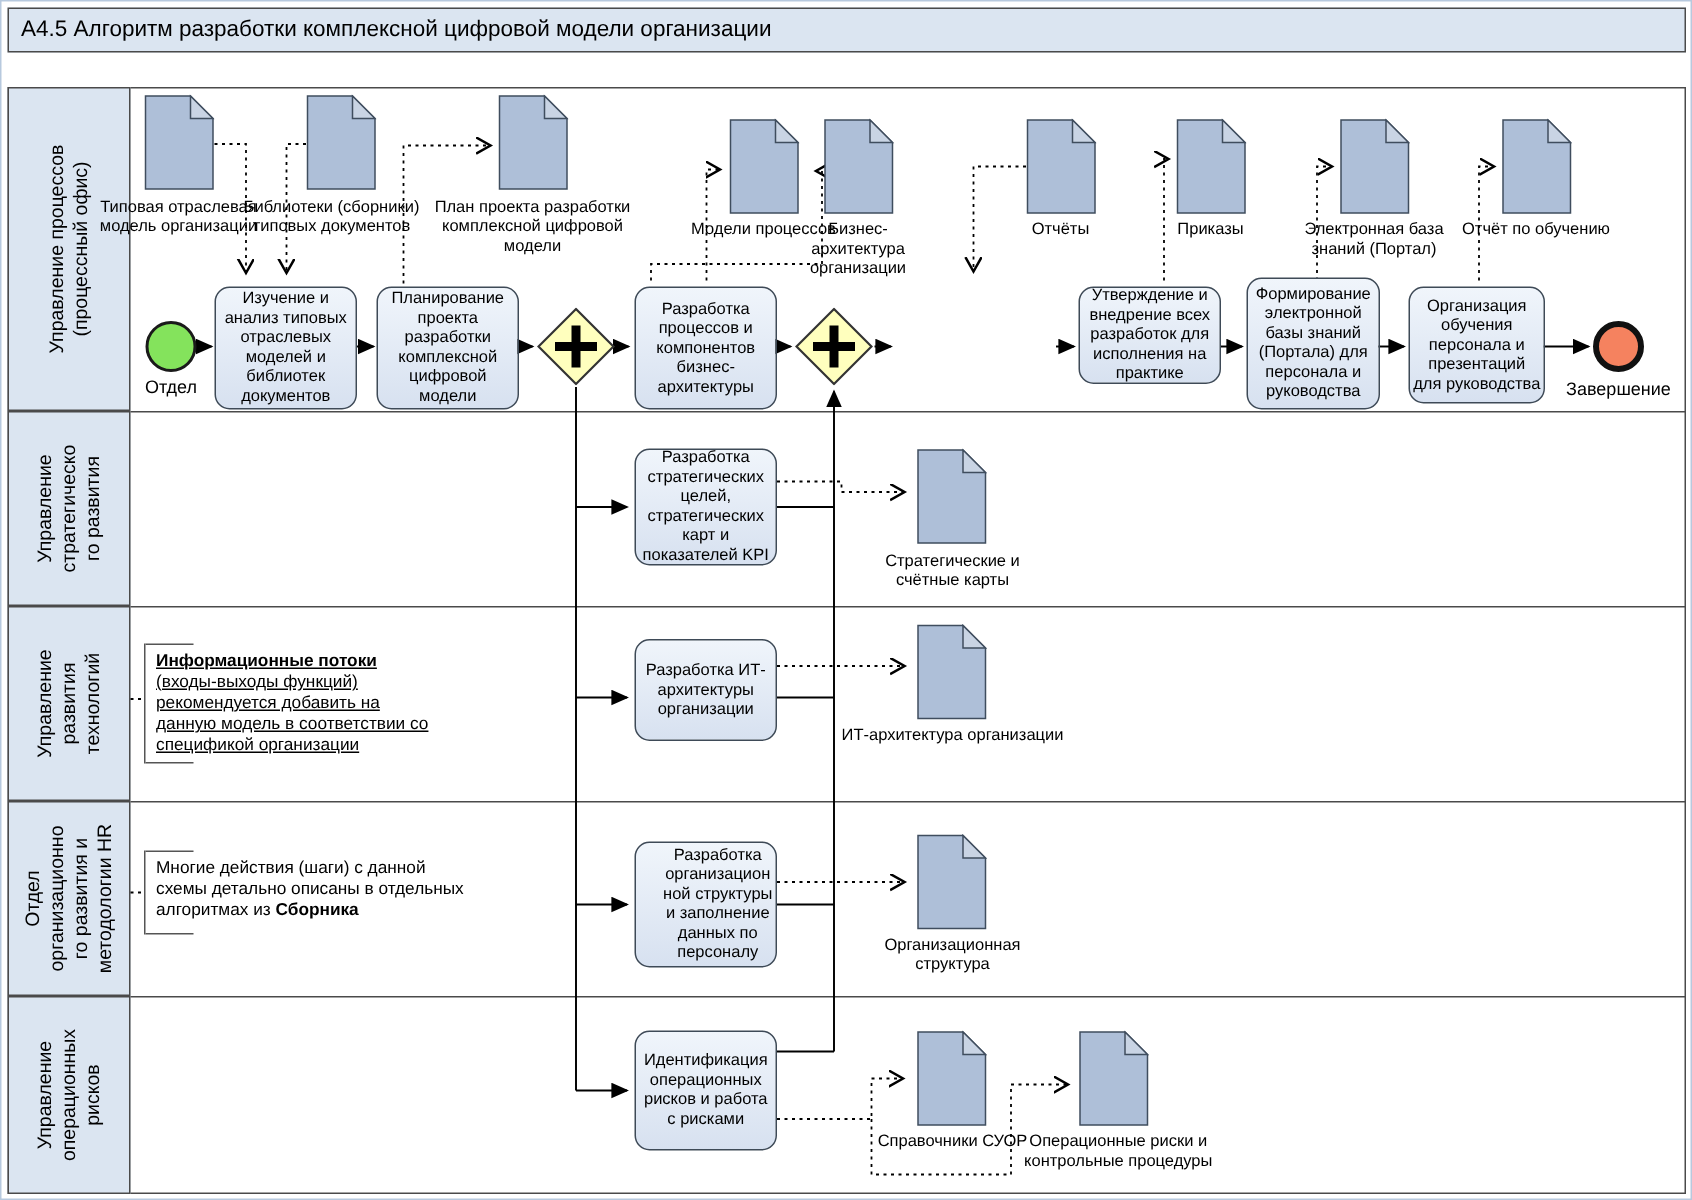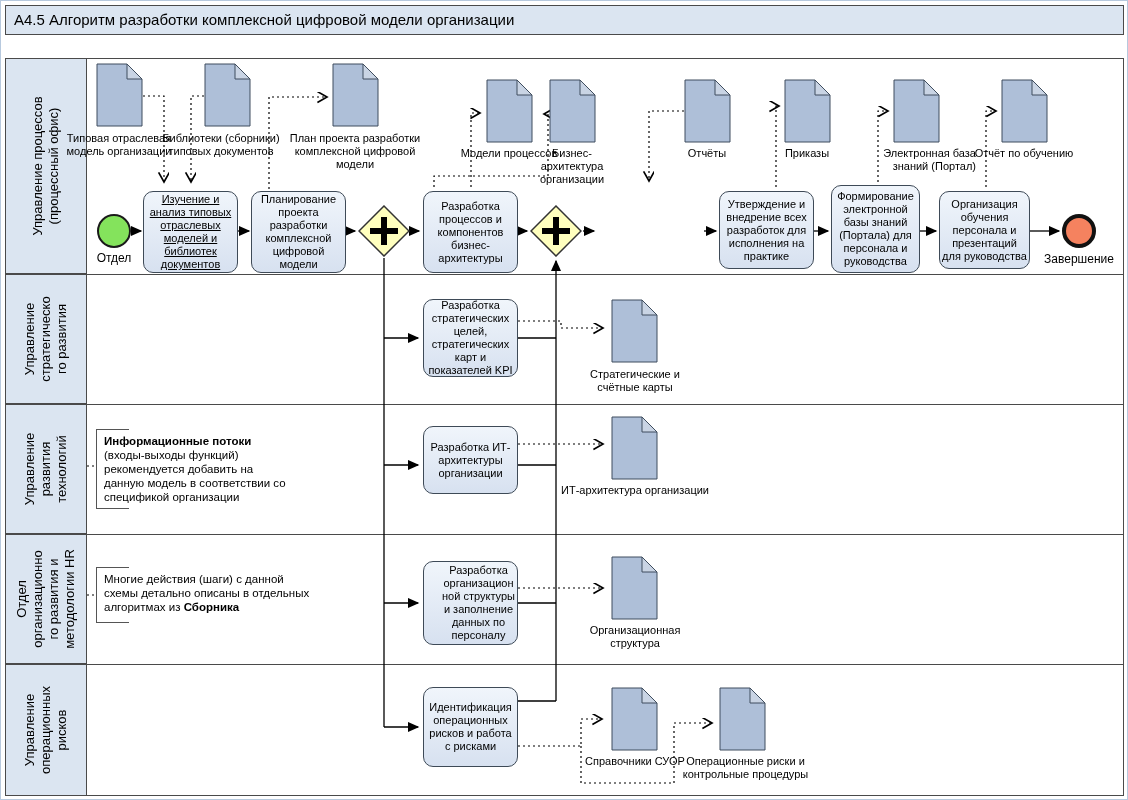--- a/index.html
+++ b/index.html
@@ -179,69 +179,69 @@
       </svg>
   </div>
   <div class="doclabel" style="left:766px;top:146px;width:80px;">Приказы</div>
 
   <div class="doc" style="left:892px;top:78px;">
     <svg width="47" height="64" viewBox="0 0 47 64">
         <path d="M1,1 H31 L46,16 V63 H1 Z" fill="#aebfd8" stroke="#3f4d5e"></path>
         <path d="M31,1 V16 H46 Z" fill="#c9d4e4" stroke="#3f4d5e"></path>
       </svg>
   </div>
-  <div class="doclabel" style="left:855px;top:146px;width:120px;text-align:right;">Электронная база знаний (Портал)</div>
+  <div class="doclabel" style="left:855px;top:146px;width:120px;">Электронная база знаний (Портал)</div>
 
   <div class="doc" style="left:1000px;top:78px;">
     <svg width="47" height="64" viewBox="0 0 47 64">
         <path d="M1,1 H31 L46,16 V63 H1 Z" fill="#aebfd8" stroke="#3f4d5e"></path>
         <path d="M31,1 V16 H46 Z" fill="#c9d4e4" stroke="#3f4d5e"></path>
       </svg>
   </div>
   <div class="doclabel" style="left:973px;top:146px;width:100px;">Отчёт по обучению</div>
 
   <div class="event-start" style="left:96px;top:213px;"></div>
   <div class="evlabel" style="left:83px;top:250px;width:60px;">Отдел</div>
 
-  <div class="node" style="left:142px;top:190px;width:95px;height:82px;text-decoration:underline;">Изучение и анализ типовых отраслевых моделей и библиотек документов</div>
+  <div class="node" style="left:142px;top:190px;width:95px;height:82px;">Изучение и анализ типовых отраслевых моделей и библиотек документов</div>
   <div class="node" style="left:250px;top:190px;width:95px;height:82px;">Планирование проекта разработки комплексной цифровой модели</div>
 
   <div class="gw" style="left:357px;top:204px;">
     <svg width="52" height="52" viewBox="0 0 52 52">
       <polygon points="26,1 51,26 26,51 1,26" fill="#ffffbe" stroke="#333" stroke-width="1.5"></polygon>
       <path d="M26,12 V40 M12,26 H40" stroke="#000" stroke-width="6"></path>
     </svg>
   </div>
 
   <div class="node" style="left:422px;top:190px;width:95px;height:82px;">Разработка процессов и компонентов бизнес-архитектуры</div>
 
   <div class="gw" style="left:529px;top:204px;">
     <svg width="52" height="52" viewBox="0 0 52 52">
       <polygon points="26,1 51,26 26,51 1,26" fill="#ffffbe" stroke="#333" stroke-width="1.5"></polygon>
       <path d="M26,12 V40 M12,26 H40" stroke="#000" stroke-width="6"></path>
     </svg>
   </div>
 
-  <div class="node" style="left:718px;top:190px;width:95px;height:78px;">Утверждение и внедрение всех разработок для исполнения на практике</div>
+  <div class="node" style="left:718px;top:190px;width:95px;height:65px;">Утверждение и внедрение всех разработок для исполнения на практике</div>
   <div class="node" style="left:830px;top:184px;width:89px;height:88px;">Формирование электронной базы знаний (Портала) для персонала и руководства</div>
   <div class="node" style="left:938px;top:190px;width:91px;height:78px;">Организация обучения персонала и презентаций для руководства</div>
 
   <div class="event-end" style="left:1061px;top:213px;"></div>
   <div class="evlabel" style="left:1038px;top:251px;width:80px;">Завершение</div>
 
   <div class="node" style="left:422px;top:298px;width:95px;height:78px;">Разработка стратегических целей, стратегических карт и показателей KPI</div>
   <div class="doc" style="left:610px;top:298px;">
     <svg width="47" height="64" viewBox="0 0 47 64">
         <path d="M1,1 H31 L46,16 V63 H1 Z" fill="#aebfd8" stroke="#3f4d5e"></path>
         <path d="M31,1 V16 H46 Z" fill="#c9d4e4" stroke="#3f4d5e"></path>
       </svg>
   </div>
   <div class="doclabel" style="left:574px;top:367px;width:120px;">Стратегические и счётные карты</div>
 
-  <div class="annot" style="left:95px;top:428px;width:195px;height:80px;">
+  <div class="annot" style="left:95px;top:428px;width:195px;height:80px;text-decoration:underline;">
     <b class="annot-bold">Информационные потоки</b><span>(входы-выходы функций) рекомендуется добавить на данную модель в соответствии со спецификой организации</span>
   </div>
   <div class="node" style="left:422px;top:425px;width:95px;height:68px;">Разработка ИТ-архитектуры организации</div>
   <div class="doc" style="left:610px;top:415px;">
     <svg width="47" height="64" viewBox="0 0 47 64">
         <path d="M1,1 H31 L46,16 V63 H1 Z" fill="#aebfd8" stroke="#3f4d5e"></path>
         <path d="M31,1 V16 H46 Z" fill="#c9d4e4" stroke="#3f4d5e"></path>
       </svg>
   </div>
   <div class="doclabel" style="left:534px;top:483px;width:200px;">ИТ-архитектура организации</div>

